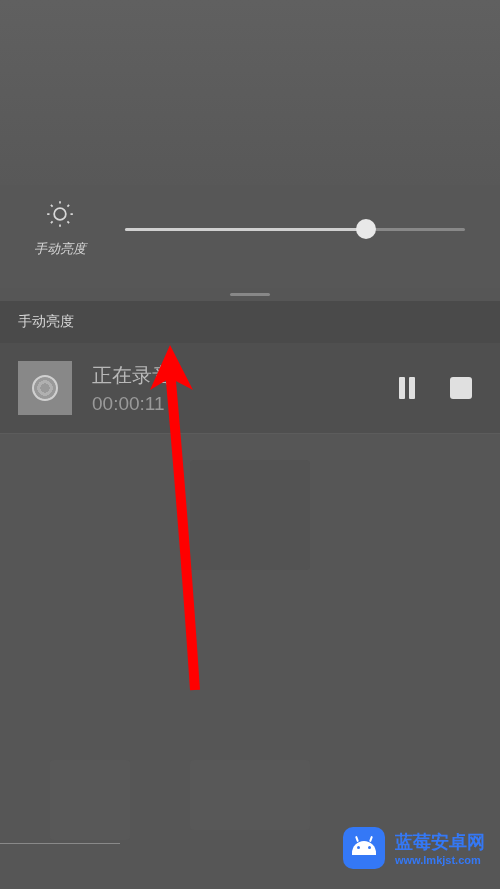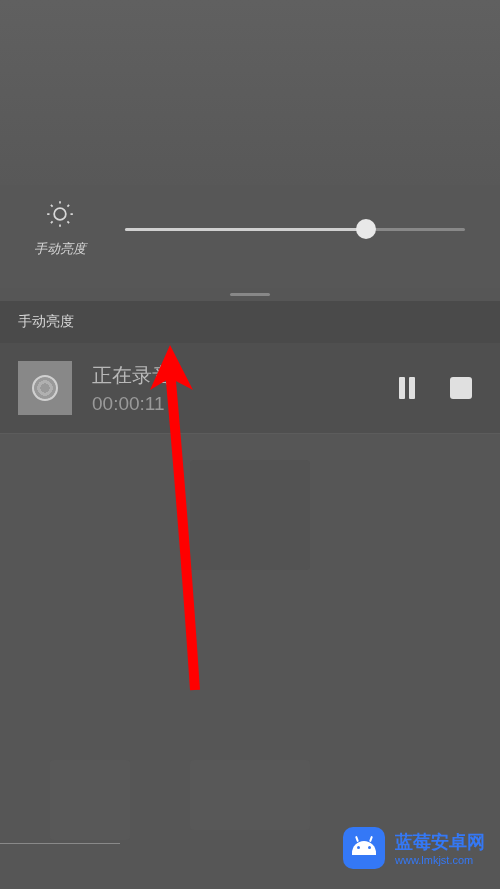--- a/index.html
+++ b/index.html
@@ -247,20 +247,21 @@
     
     .watermark-title {
       color: #3478f6;
       font-size: 18px;
       font-weight: bold;
     }
     
     .watermark-url {
       color: #3478f6;
       font-size: 11px;
+      font-weight: bold;
     }
     
     .bottom-line {
       position: absolute;
       bottom: 45px;
       left: 0;
       width: 120px;
       height: 1px;
       background: rgba(255, 255, 255, 0.3);
     }

